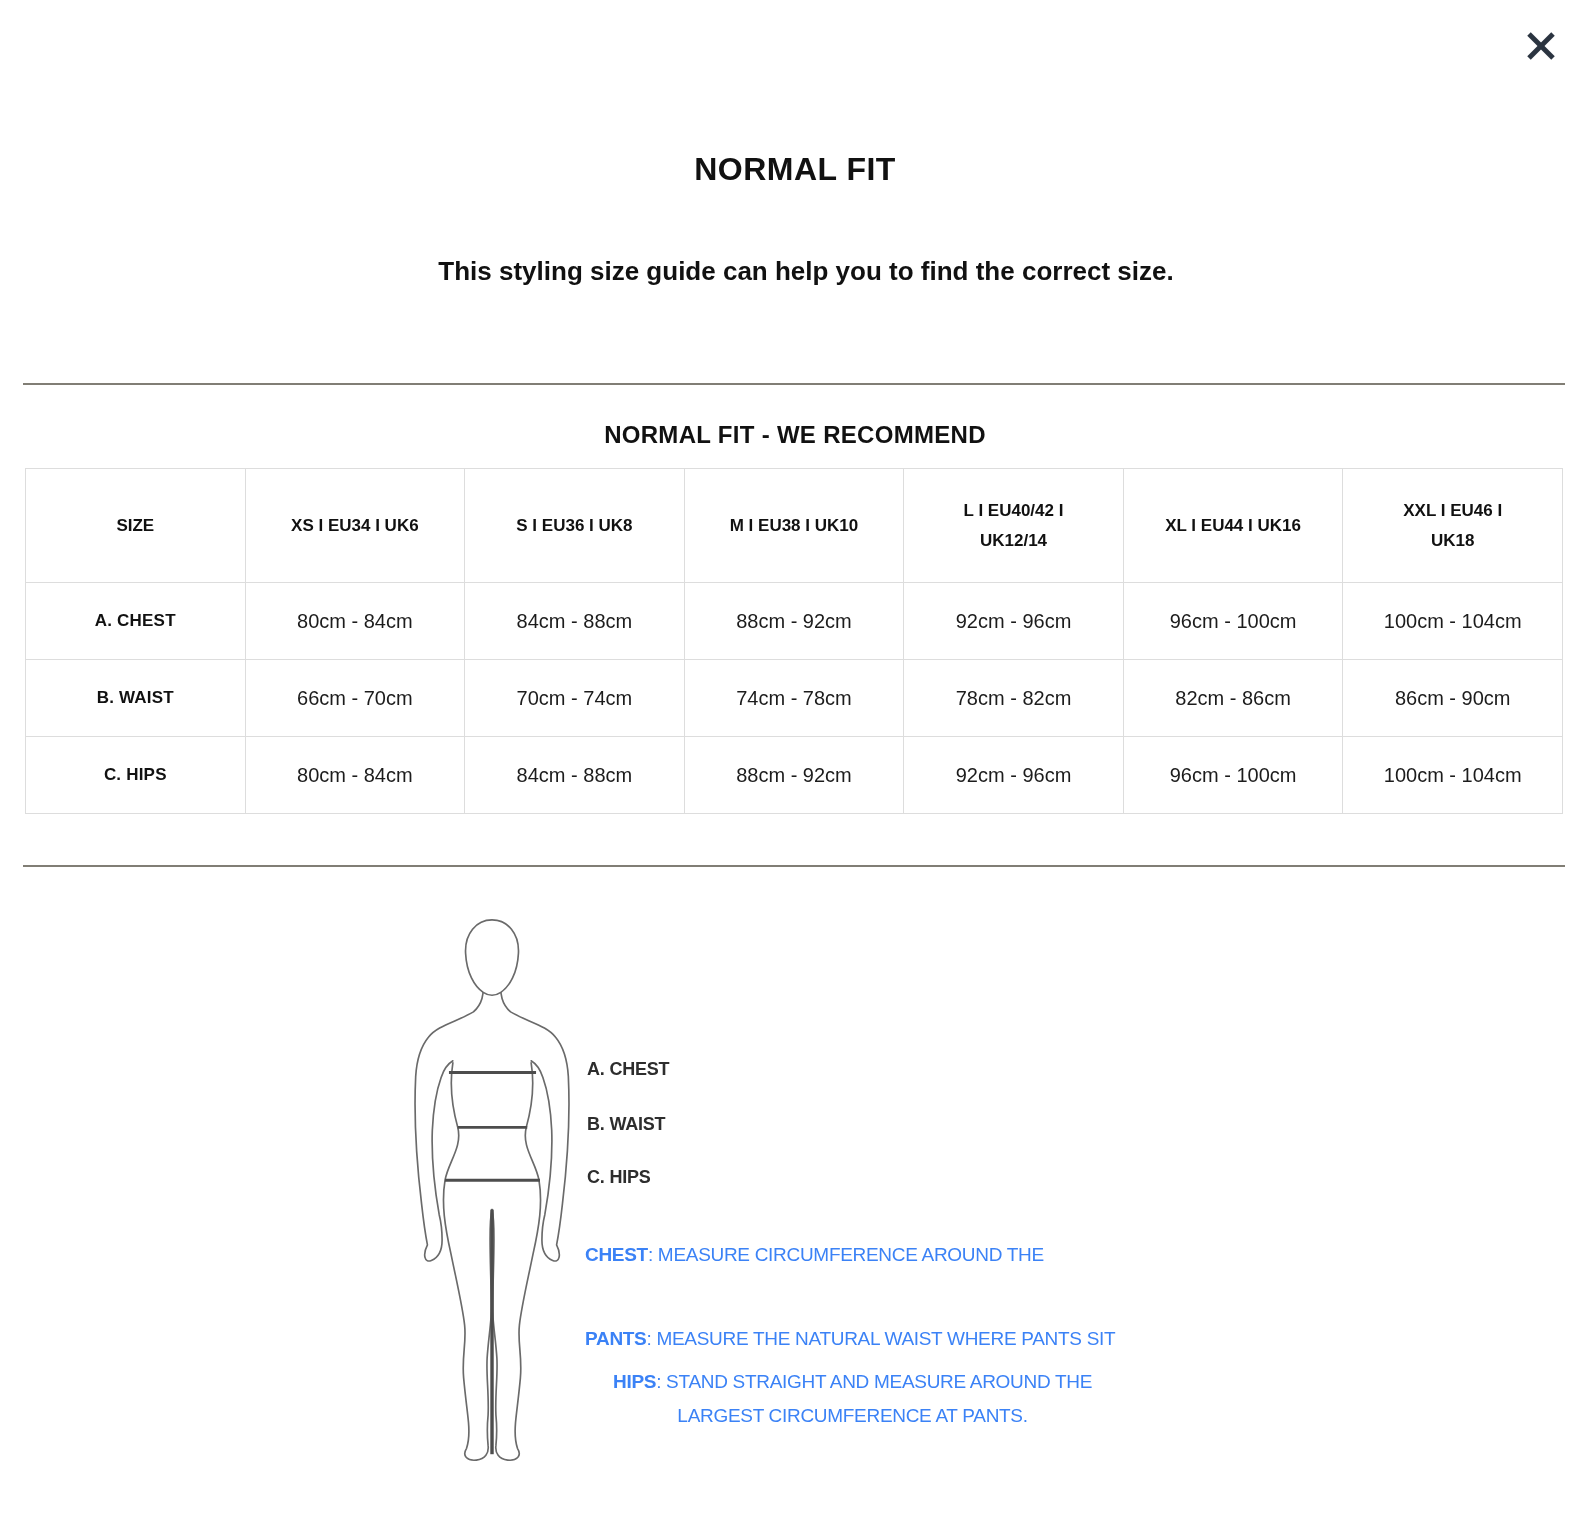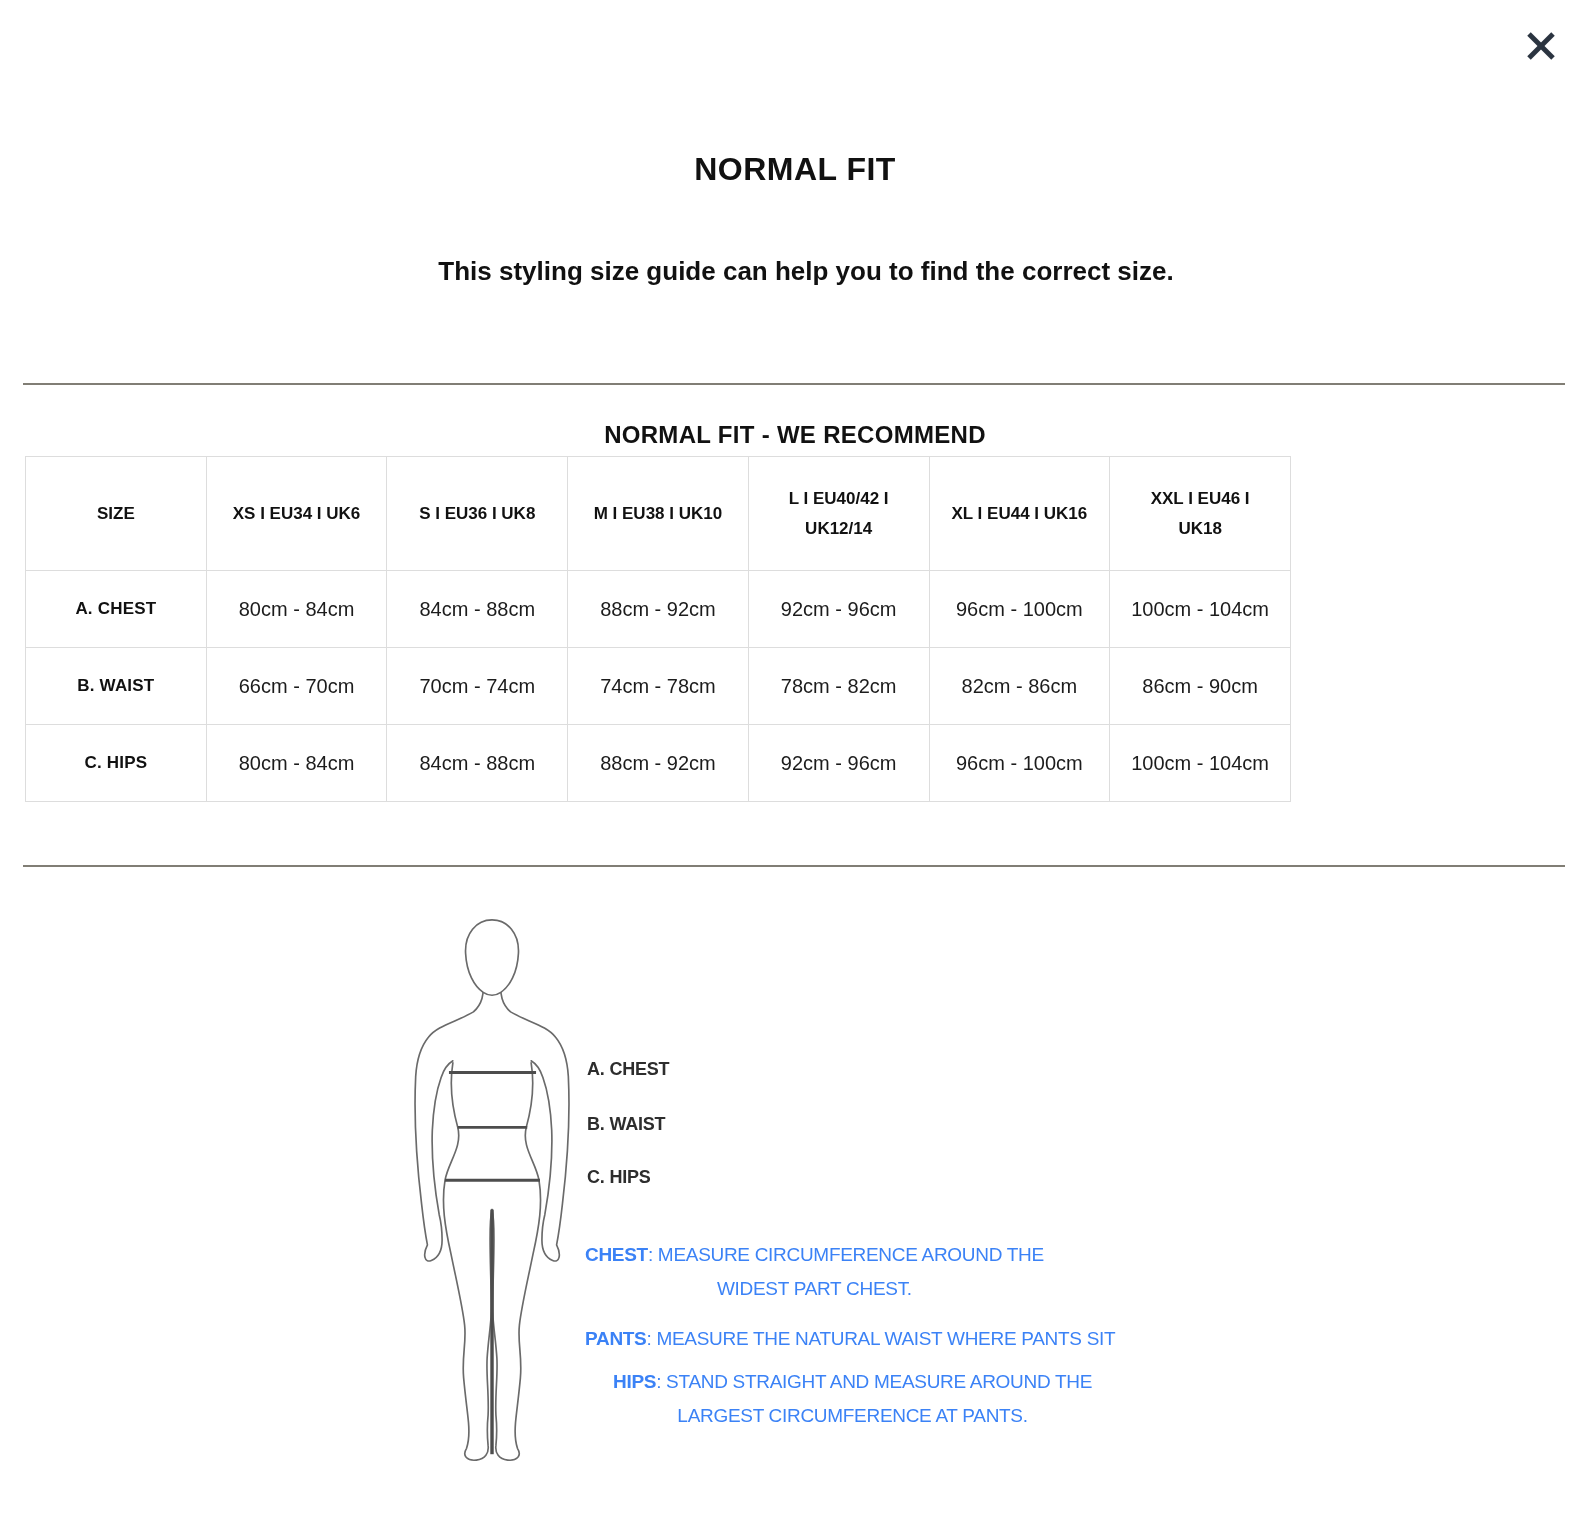--- a/index.html
+++ b/index.html
@@ -19,21 +19,21 @@
   .sub.s2{top:297px;}
   .section-title{position:absolute;top:421px;left:0;width:100%;margin:0;text-align:center;
          font-size:24px;font-weight:bold;letter-spacing:.3px;color:#111;}
 
   
   .divider{position:absolute;left:23px;width:1542px;height:0;margin:0;border:none;border-top:2px solid #817e75;}
   .divider.d1{top:383px;}
   .divider.d2{top:865px;}
 
   
-  .size-table{position:absolute;left:25px;top:456px;width:1266px;border-collapse:collapse;table-layout:fixed;padding-left:36px;}
+  .size-table{position:absolute;left:25px;top:468px;width:1538px;border-collapse:collapse;table-layout:fixed;padding-left:36px;}
   .size-table th,.size-table td{border:1px solid #dddddd;text-align:center;vertical-align:middle;padding:0 8px;}
   .size-table thead th{height:113px;font-size:17px;font-weight:bold;line-height:1.75;color:#111;}
   .size-table tbody th{height:76px;font-size:17px;font-weight:bold;letter-spacing:.2px;color:#111;}
   .size-table tbody td{height:76px;font-size:20px;font-weight:normal;color:#1c1c1c;}
   .hl{display:block;}
 
   
   .figure{position:absolute;left:400px;top:916px;width:185px;height:548px;}
 
   
@@ -183,21 +183,20 @@
       <line x1="92" y1="300" x2="92" y2="550" stroke-width="3.5"></line>
     </g>
   </svg>
 
   <div class="dlabel a">A. CHEST</div>
   <div class="dlabel b">B. WAIST</div>
   <div class="dlabel c">C. HIPS</div>
 
   <div class="instr i1">
     <div><span class="term">CHEST</span><span>: MEASURE CIRCUMFERENCE AROUND THE</span></div>
-    <div>WIDEST PART CHEST.</div>
   </div>
 
   <div class="instr i2">
     <div><span class="term">PANTS</span><span>: MEASURE THE NATURAL WAIST WHERE PANTS SIT</span></div>
   </div>
 
   <div class="instr i3">
     <div><span class="term">HIPS</span><span>: STAND STRAIGHT AND MEASURE AROUND THE</span></div>
     <div>LARGEST CIRCUMFERENCE AT PANTS.</div>
   </div>

